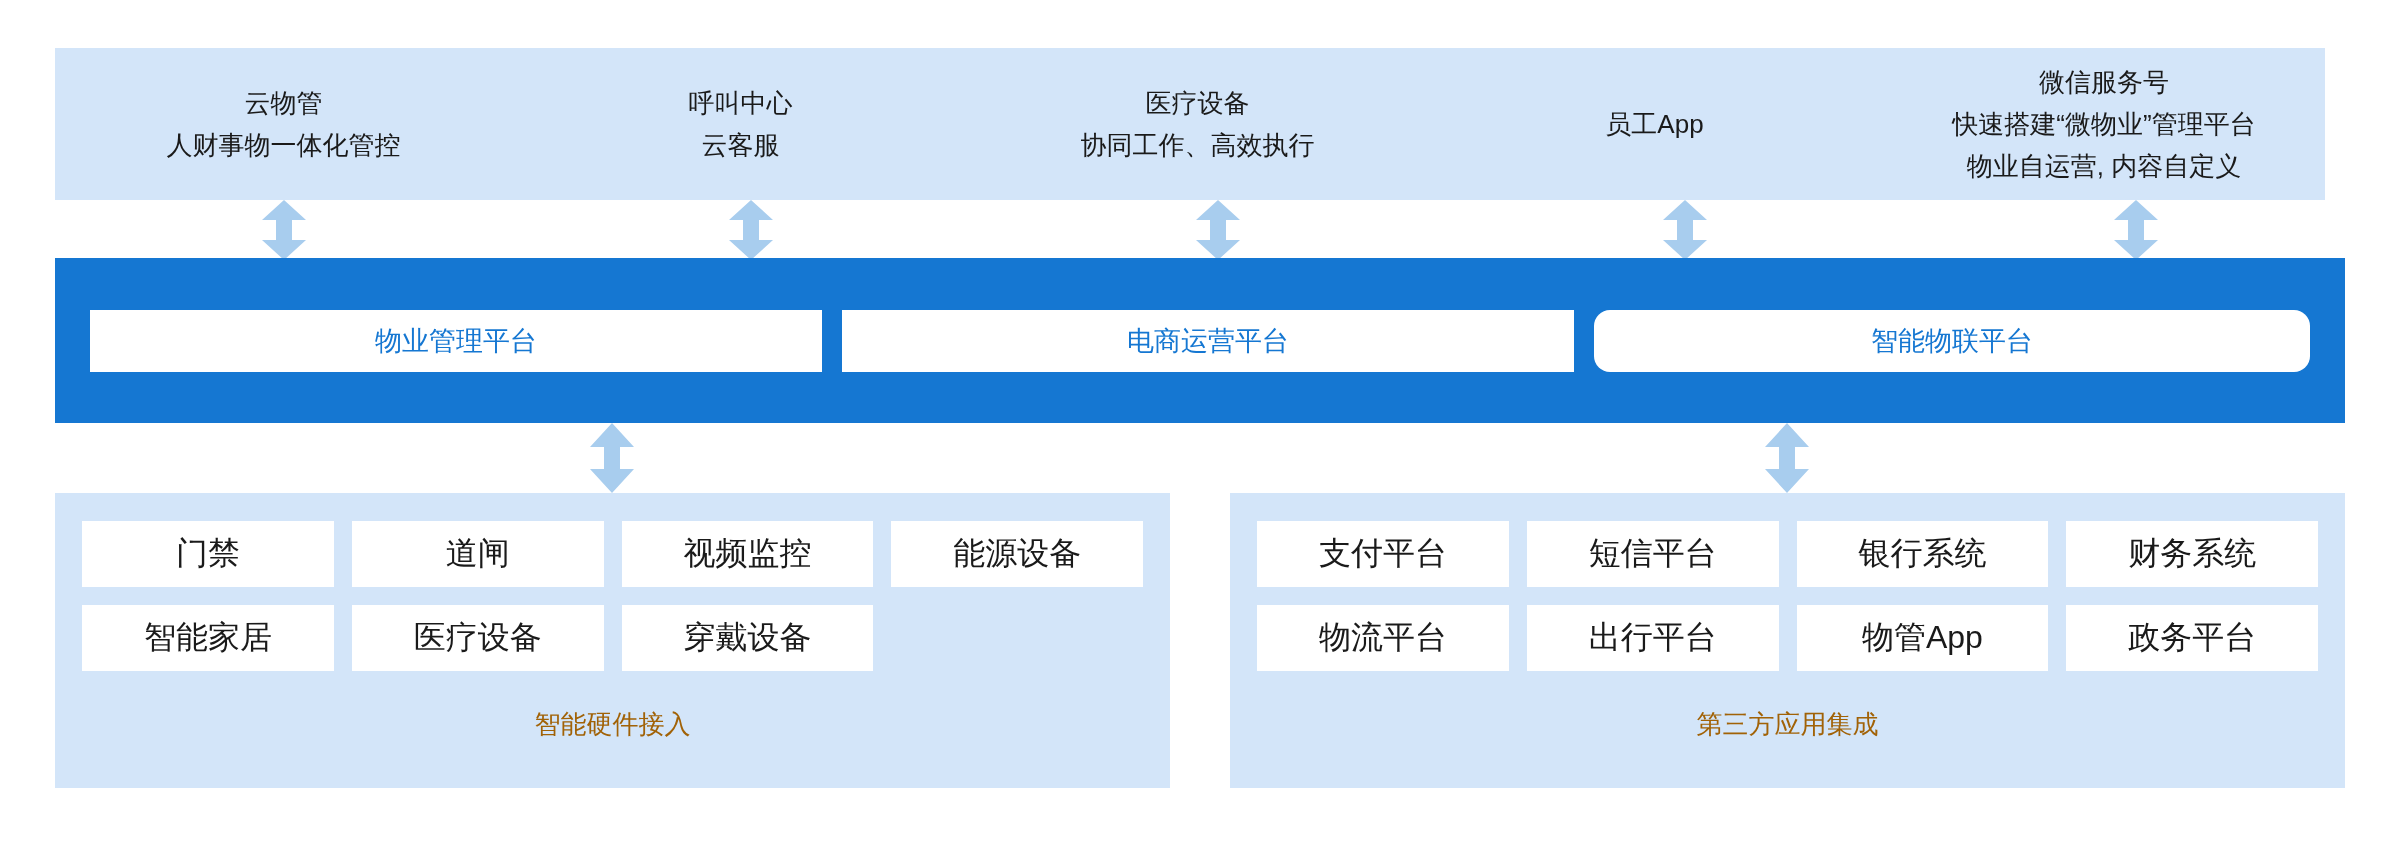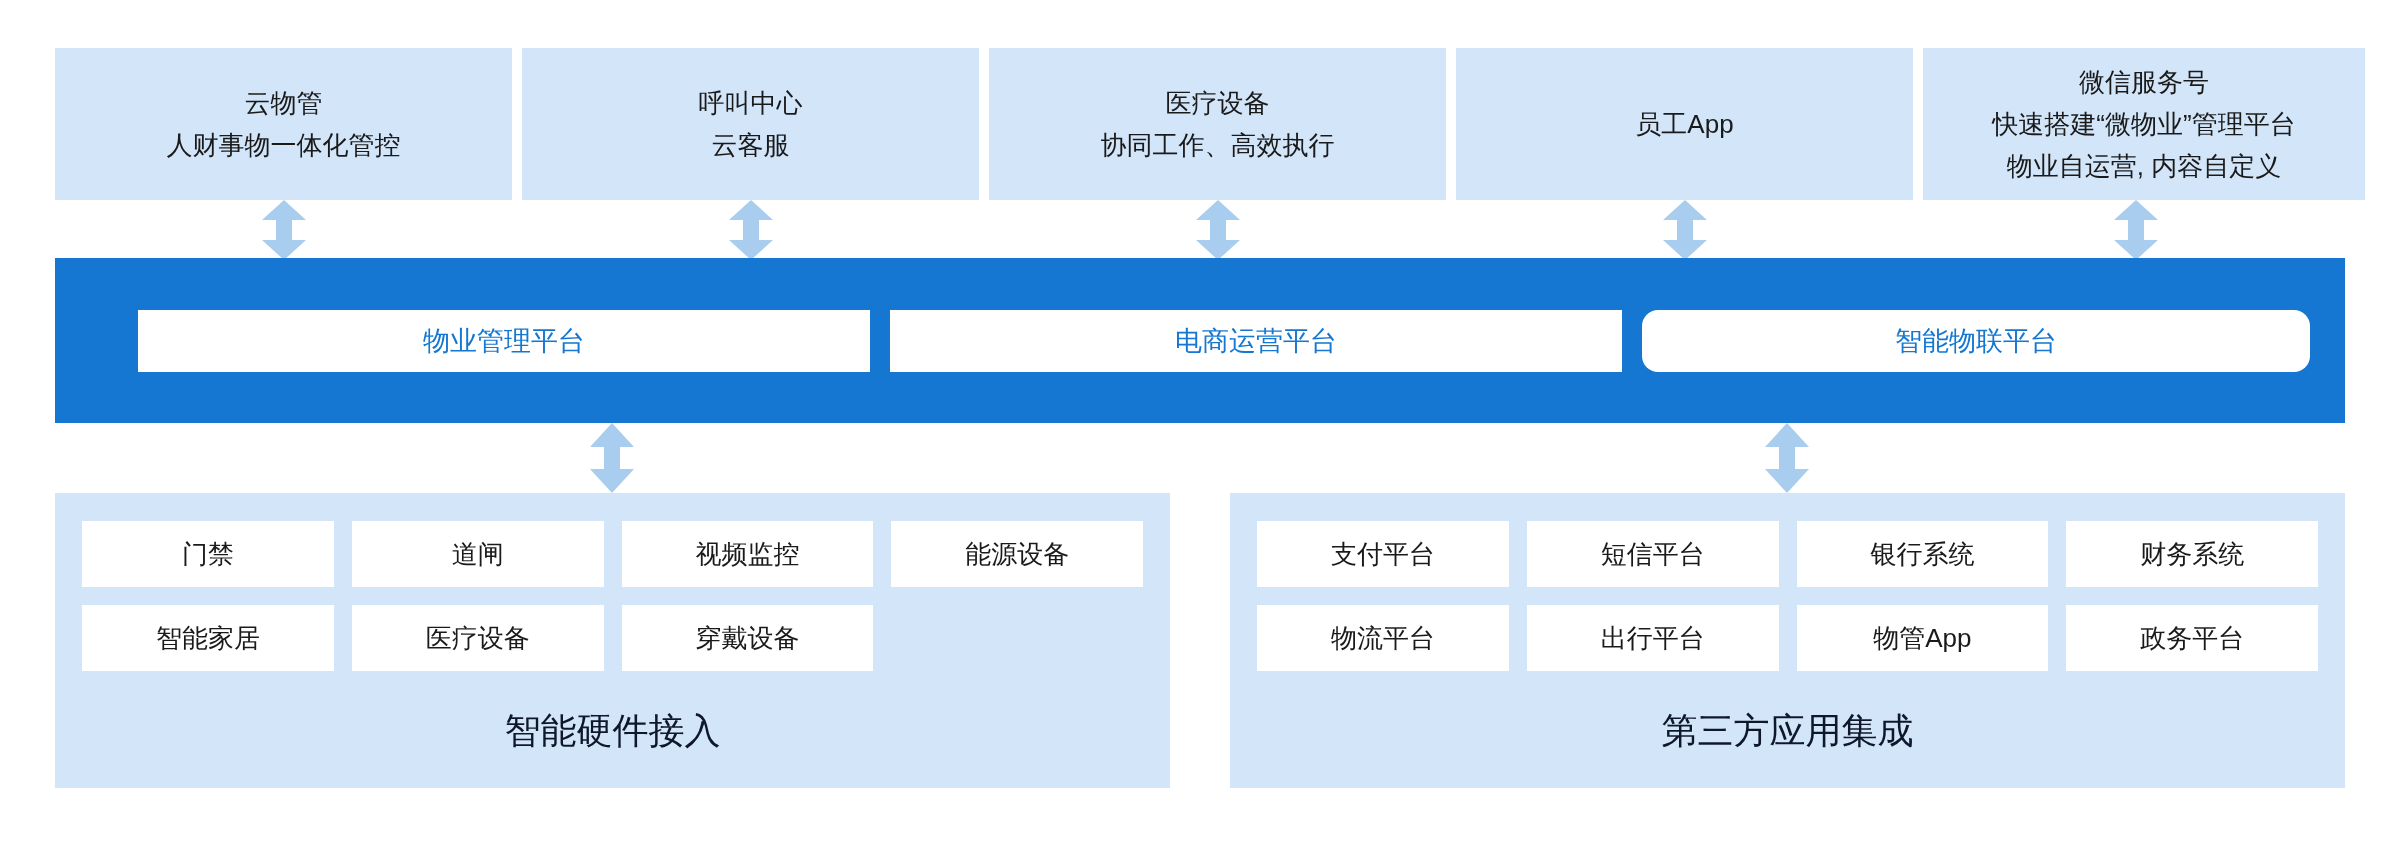--- a/index.html
+++ b/index.html
@@ -23,21 +23,21 @@
   }
 
   
   .channel-row {
     position: absolute;
     left: 55px;
     top: 48px;
     width: 2290px;
     height: 152px;
     display: flex;
-    gap: 10px;
+    gap: 0;
   }
   .channel-box {
     background: #d3e5f9;
     display: flex;
     flex-direction: column;
     align-items: center;
     justify-content: center;
     text-align: center;
     line-height: 1.62;
     padding: 6px 10px;
@@ -83,21 +83,21 @@
   .platform-card {
     background: #ffffff;
     height: 62px;
     display: flex;
     align-items: center;
     justify-content: center;
     color: #1577d2;
     font-size: 27px;
     white-space: nowrap;
   }
-  .pf-w1 { flex: 0 0 732px; margin-left: 48px; }
+  .pf-w1 { flex: 0 0 732px; }
   .pf-w2 { flex: 0 0 732px; }
   .pf-w3 { flex: 1 1 auto; border-radius: 16px; }
 
   
   .panel {
     position: absolute;
     top: 493px;
     height: 295px;
     background: #d3e5f9;
     box-sizing: border-box;
@@ -110,28 +110,28 @@
     display: grid;
     grid-template-columns: repeat(4, 1fr);
     grid-auto-rows: 66px;
     gap: 18px 18px;
   }
   .tile {
     background: #ffffff;
     display: flex;
     align-items: center;
     justify-content: center;
-    font-size: 26px;
+    font-size: 32px;
     color: #1a1a1a;
     white-space: nowrap;
   }
   .panel-caption {
     text-align: center;
-    font-size: 36px;
-    color: #0f172a;
+    font-size: 26px;
+    color: #a16207;
     margin-top: 36px;
     white-space: nowrap;
   }
 </style>
 </head>
 <body>
 
 <div id="canvas">
 
   <div class="channel-row">

